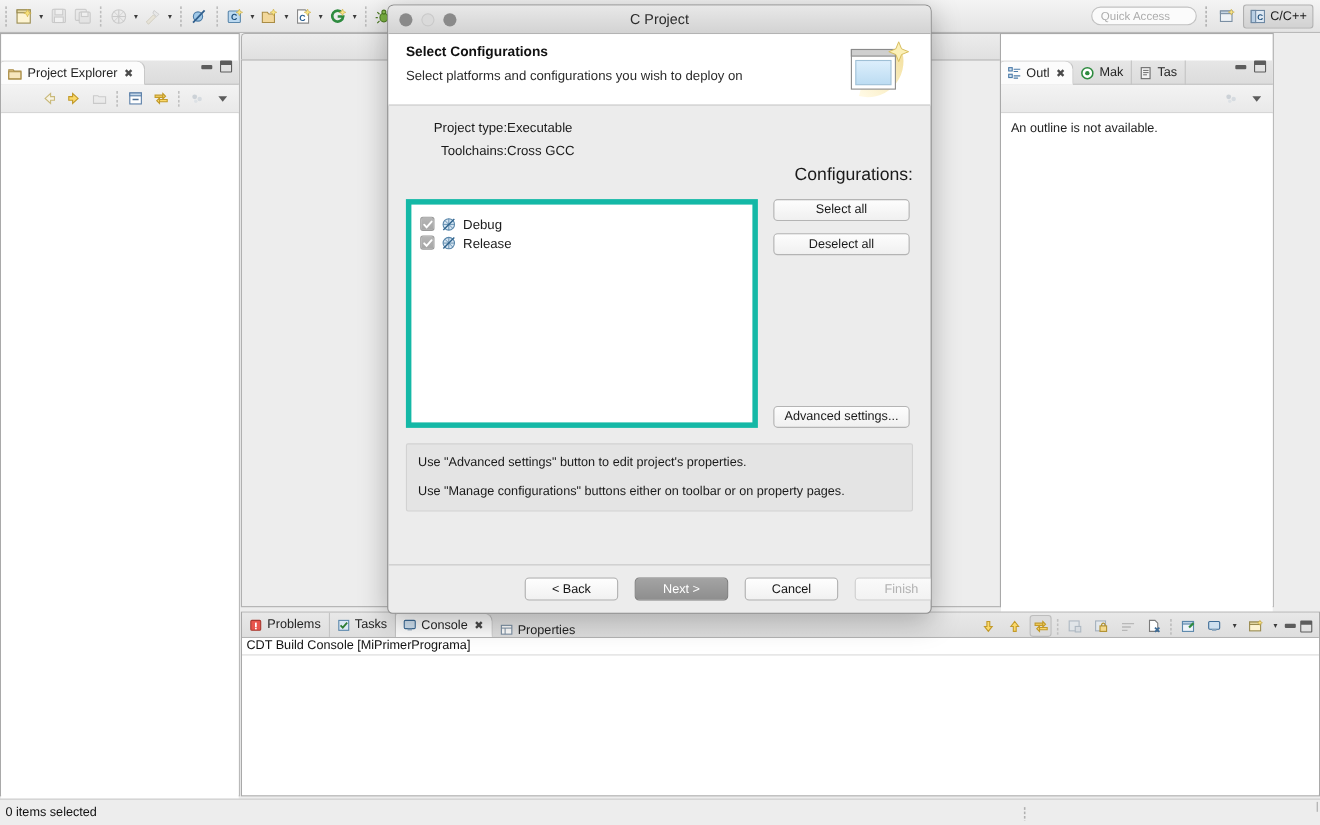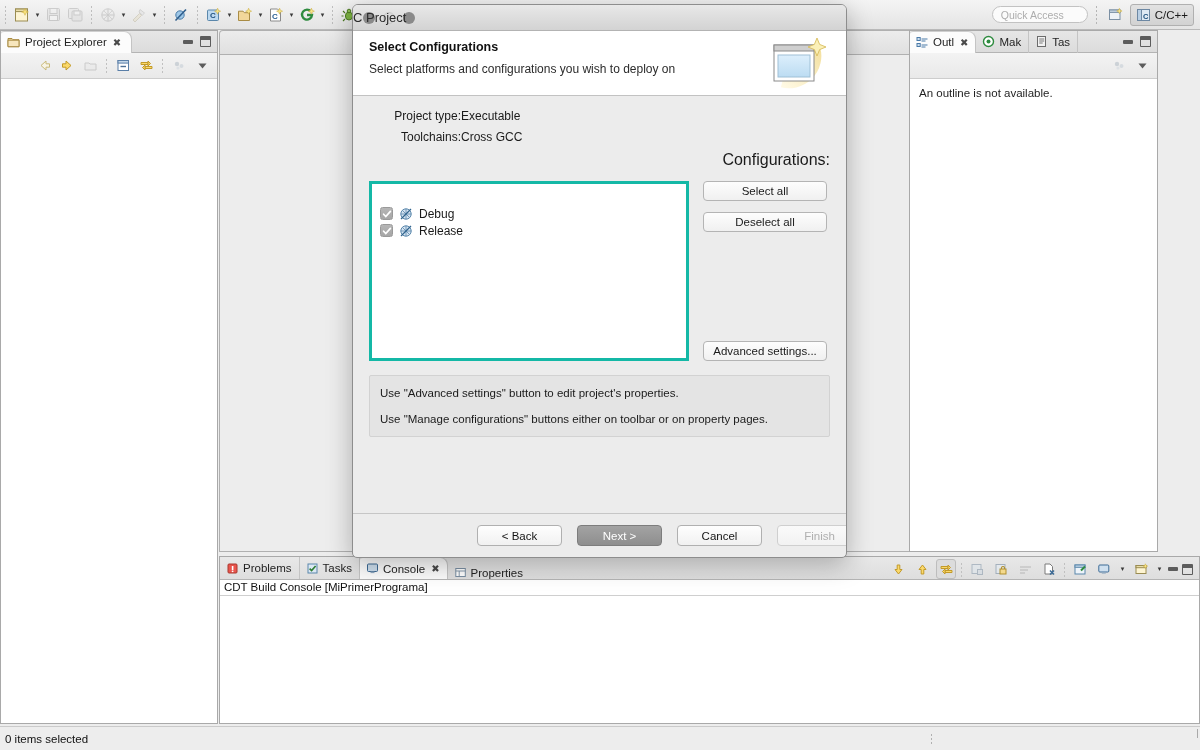--- a/index.html
+++ b/index.html
@@ -64,21 +64,21 @@
   
   .view {
     position: absolute;
     background: #fff;
     border: 1px solid #a9a9a9;
   }
   .tabbar {
     height: 22px; position: relative;
     background: linear-gradient(#e6e6e6, #dcdcdc);
     border-bottom: 1px solid #b4b4b4;
-    display: flex; align-items: center;
+    display: flex; align-items: flex-start; margin-top: 24px;
   }
   .tab {
     height: 22px; display: flex; align-items: center; gap: 4px;
     padding: 0 7px 0 6px; font-size: 11.5px; color: #242424;
     border-right: 1px solid #c4c4c4;
     position: relative;
   }
   .tab.active {
     background: #fcfcfc;
     border-top: 1px solid #cfcfcf;
@@ -166,41 +166,41 @@
   .dlg-titlebar {
     height: 26px; position: relative;
     background: linear-gradient(#e8e8e8, #d3d3d3);
     border-bottom: 1px solid #b3b3b3;
     display: flex; align-items: center;
   }
   .dlg-lights { display: flex; gap: 8px; padding-left: 10px; }
   .light { width: 12px; height: 12px; border-radius: 50%; background: #8a8a8a; }
   .light.mid { background: #dadada; border: 1px solid #c9c9c9; }
   .dlg-title {
-    position: absolute; left: 0; right: 0; text-align: left;
+    position: absolute; left: 0; right: 0; text-align: center;
     font-size: 13px; color: #2b2b2b;
   }
   .dlg-banner {
     height: 65px; background: #fff; border-bottom: 1px solid #c2c2c2;
     position: relative; padding: 9px 0 0 16px;
   }
   .banner-title { font-size: 12.5px; font-weight: bold; color: #111; }
   .banner-sub { font-size: 12px; color: #2c2c2c; margin-top: 8px; }
   .banner-art { position: absolute; right: 14px; top: 4px; width: 62px; height: 58px; }
 
   .dlg-body { padding: 13px 16px 0 16px; text-align: right; }
   .frow { display: flex; font-size: 12px; margin-bottom: 7px; }
   .flabel { width: 92px; color: #1a1a1a; }
   .fvalue { color: #1a1a1a; }
   .flabel-solo { font-size: 16px; margin-bottom: 12px; }
 
   .cfg-row { display: flex; gap: 14px; }
   .cfg-list {
-    width: 320px; height: 180px; background: #fff;
-    border: 3px solid #14b8a6; padding: 21px 0 0 0;
+    width: 320px; height: 208px; background: #fff;
+    border: 5px solid #14b8a6; padding: 9px 0 0 0;
   }
   .cfg-item { display: flex; align-items: center; gap: 6px; height: 17px; padding-left: 8px; font-size: 12px; }
   .chk {
     width: 13px; height: 13px; border-radius: 2.5px;
     background: linear-gradient(#b6b6b6, #a6a6a6);
     border: 1px solid #9a9a9a;
     display: flex; align-items: center; justify-content: center;
   }
   .chk svg { display: block; }
   .cfg-buttons { display: flex; flex-direction: column; width: 124px; }

